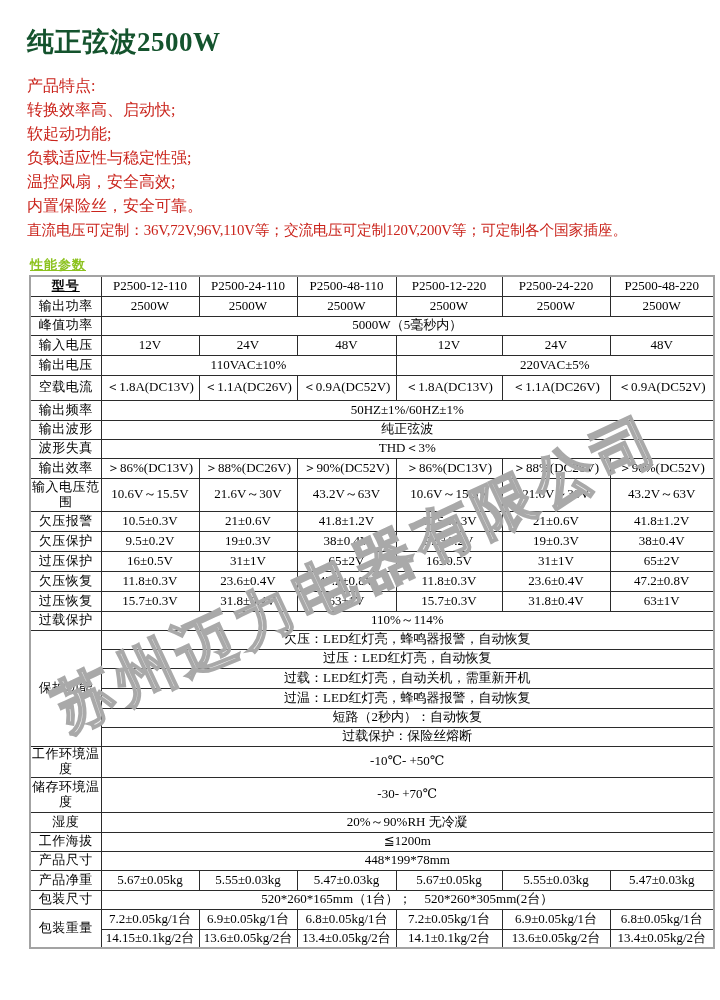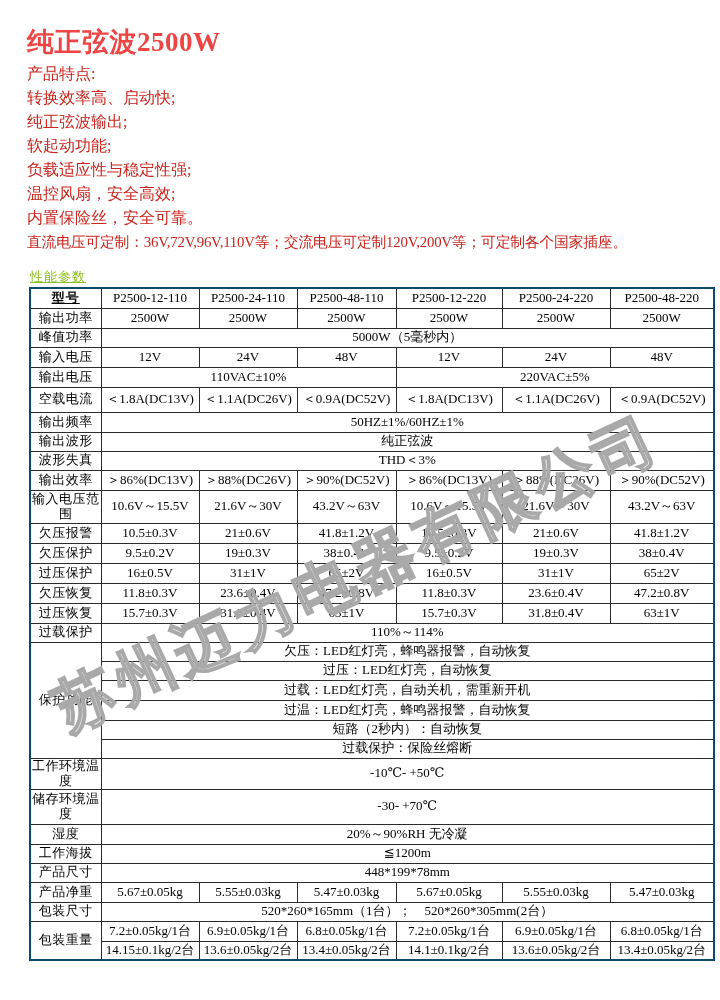--- a/index.html
+++ b/index.html
@@ -3,37 +3,37 @@
 <meta charset="utf-8">
 <style>
   html,body{margin:0;padding:0;}
   body{
     width:720px;height:1000px;background:#ffffff;overflow:hidden;position:relative;
     font-family:"Liberation Serif","DejaVu Serif",serif;
   }
   .page{position:relative;width:720px;height:1000px;}
 
   .title{
-    margin:26px 0 4px 27px;font-size:27px;line-height:32px;font-weight:bold;
-    color:#ef4444;letter-spacing:0.5px;
+    margin:26px 0 16px 27px;font-size:27px;line-height:32px;font-weight:bold;
+    color:#14532d;letter-spacing:0.5px;
   }
   .features{margin:2px 0 0 27px;}
   .feature{
     color:#CA241C;font-size:16px;line-height:24px;white-space:nowrap;
   }
   .feature.long{font-size:14.8px;letter-spacing:-0.2px;}
 
   .table-caption{
-    margin:14px 0 1px 30px;font-size:13px;font-weight:normal;color:#8CC21E;
+    margin:14px 0 1px 30px;font-size:13px;font-weight:bold;color:#8CC21E;
     text-decoration:underline;letter-spacing:1px;
   }
 
   table.spec{
     margin-left:29px;width:684px;border-collapse:collapse;table-layout:fixed;
-    border:2px solid #0c4a6e;
+    border:2px solid #a3a3a3;
   }
   table.spec td{
     border:1px solid #2b2b2b;text-align:center;vertical-align:middle;
     font-size:13px;line-height:1.15;color:#000;padding:0 1px;overflow:hidden;
   }
   tr.r19{height:19px}tr.r20{height:20px}tr.r25{height:25px}
   tr.r31{height:31px}tr.r33{height:33px}tr.r35{height:35px}
   td.model{color:#8CC21E;font-size:13.5px;}
   td.model-label{color:#8CC21E;font-size:14px;font-weight:bold;text-decoration:underline;letter-spacing:1px;}
   td.lab{letter-spacing:0.5px;margin-top:48px;}
@@ -54,21 +54,20 @@
 
 <div class="page">
 
   <div class="watermark">苏州迈力电器有限公司</div>
 
   <h1 class="title">纯正弦波2500W</h1>
 
   <div class="features">
     <div class="feature">产品特点:</div>
     <div class="feature">转换效率高、启动快;</div>
-    <div class="feature">纯正弦波输出;</div>
     <div class="feature">软起动功能;</div>
     <div class="feature">负载适应性与稳定性强;</div>
     <div class="feature">温控风扇，安全高效;</div>
     <div class="feature">内置保险丝，安全可靠。</div>
     <div class="feature long">直流电压可定制：36V,72V,96V,110V等；交流电压可定制120V,200V等；可定制各个国家插座。</div>
   </div>
 
   <div class="table-caption">性能参数</div>
 
   <table class="spec">

